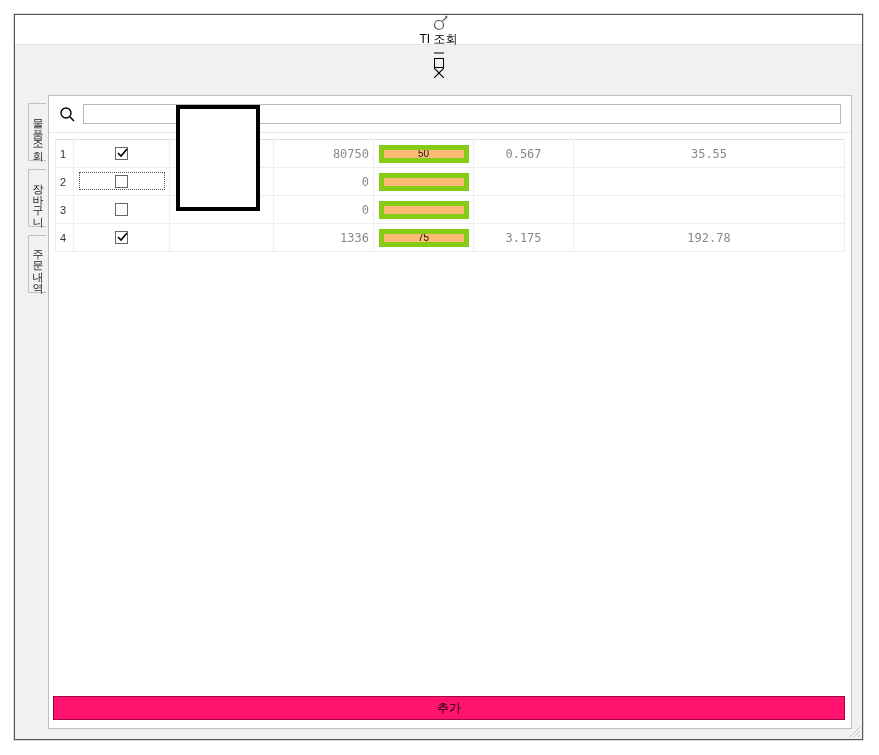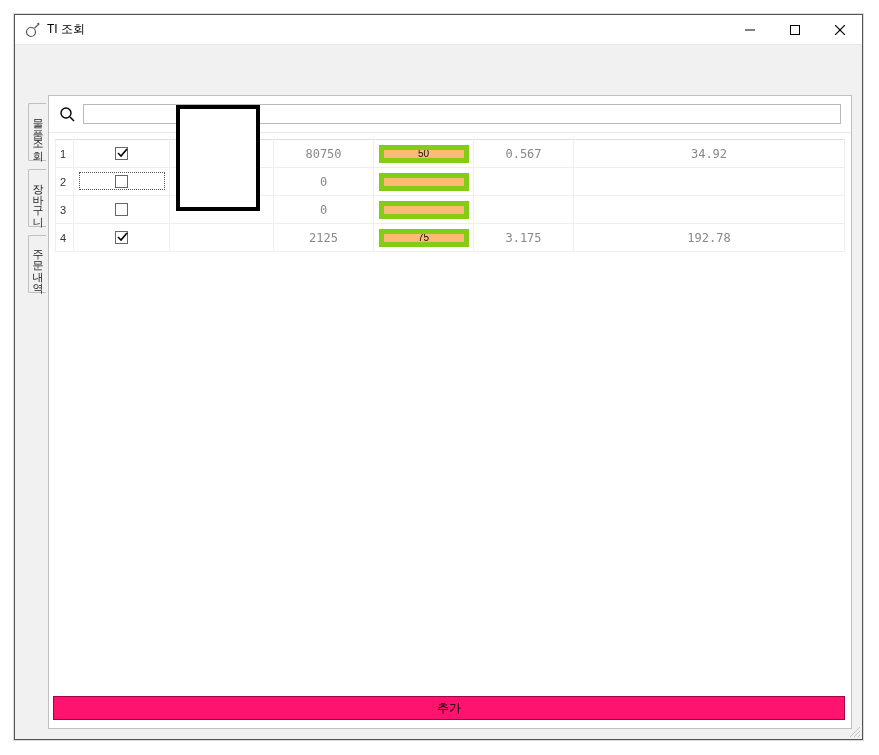--- a/index.html
+++ b/index.html
@@ -25,20 +25,21 @@
     box-shadow: 0 0 0 1px #dcdcdc;
   }
 
   
   .titlebar {
     height: 30px;
     display: flex;
     align-items: center;
     background: #fff;
     border-bottom: 1px solid #e6e6e6;
+    flex-direction: column;
   }
   .titlebar .icon {
     margin: 0 6px 0 10px;
     width: 16px; height: 16px;
     display: inline-flex; align-items: center; justify-content: center;
   }
   .titlebar .title {
     flex: 0 0 auto;
     color: #000;
     font-size: 12px;
@@ -166,21 +167,21 @@
   table.grid tr.firstrow td { border-top: 1px solid #ddd; }
   table.grid td.idx {
     width: 14px;
     font-size: 11px;
     color: #333;
     text-align: left;
     padding-left: 4px;
   }
   table.grid td.chk { width: 92px; }
   table.grid td.img { width: 100px; text-align: left; padding-left: 6px; }
-  table.grid td.c1 { width: 100px; font-family: ui-monospace, Menlo, Consolas, monospace; }
+  table.grid td.c1 { width: 100px; font-family: ui-monospace, Menlo, Consolas, monospace; text-align: right; }
   table.grid td.c2 { width: 100px; }
   table.grid td.c3 { width: 100px; font-family: ui-monospace, Menlo, Consolas, monospace; }
   table.grid td.c4 { width: auto; font-family: ui-monospace, Menlo, Consolas, monospace; }
   table.grid td.c2 input {
     width: 90px;
     height: 18px;
     border: 5px solid #84cc16;
     text-align: center;
     font-size: 10px;
     color: #111;
@@ -311,21 +312,21 @@
                     <span class="chkbox checked">
                       <svg width="15" height="15">
                         <polyline points="3,7 6,10 12,3" fill="none" stroke="#000" stroke-width="1.6"></polyline>
                       </svg>
                     </span>
                   </span></td>
                 <td class="img"></td>
                 <td class="c1">80750</td>
                 <td class="c2"><input type="text" value="50" style=""></td>
                 <td class="c3">0.567</td>
-                <td class="c4">34.92</td>
+                <td class="c4">35.55</td>
               </tr>
               <tr>
                 <td class="idx">2</td>
                 <td class="chk"><span class="chkwrap focusbox">
                     <span class="chkbox"></span>
                   </span></td>
                 <td class="img"></td>
                 <td class="c1">0</td>
                 <td class="c2"><input type="text" style=""></td>
                 <td class="c3"></td>
@@ -345,21 +346,21 @@
               <tr>
                 <td class="idx">4</td>
                 <td class="chk"><span class="chkwrap">
                     <span class="chkbox checked">
                       <svg width="15" height="15">
                         <polyline points="3,7 6,10 12,3" fill="none" stroke="#000" stroke-width="1.6"></polyline>
                       </svg>
                     </span>
                   </span></td>
                 <td class="img"></td>
-                <td class="c1">2125</td>
+                <td class="c1">1336</td>
                 <td class="c2"><input type="text" value="75" style=""></td>
                 <td class="c3">3.175</td>
                 <td class="c4">192.78</td>
               </tr>
             </tbody>
         </table>
         <div class="imgbox" id="imgbox" style="top: 8.5px; left: 126.5px; height: 106px; width: 84px;"></div>
       </div>
 
       <div class="bottombar">

